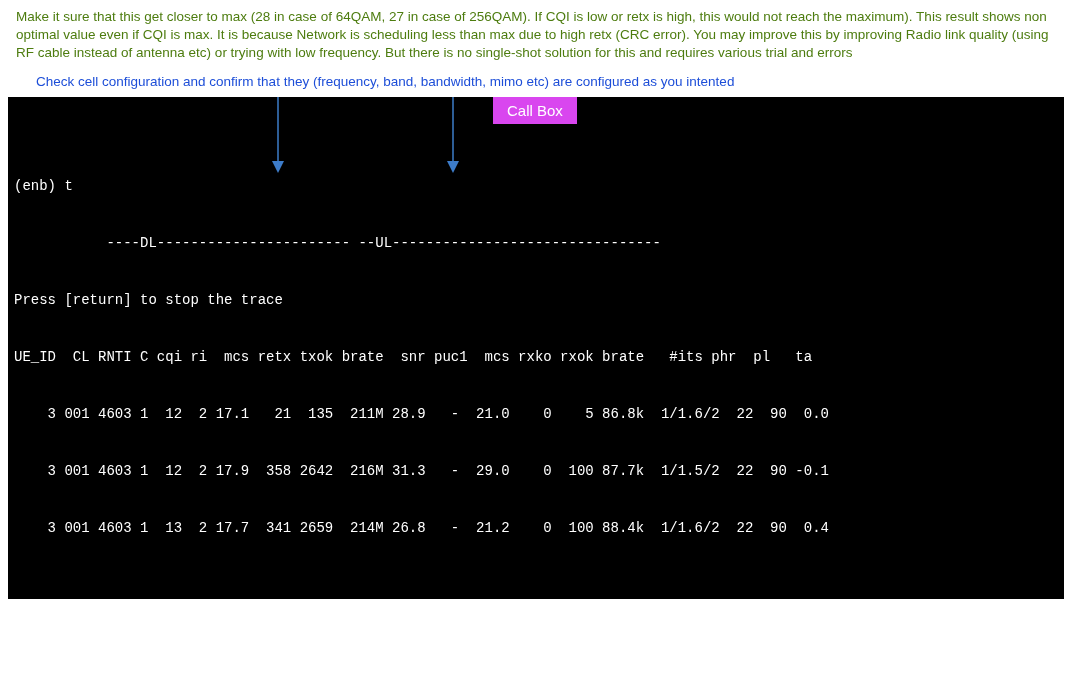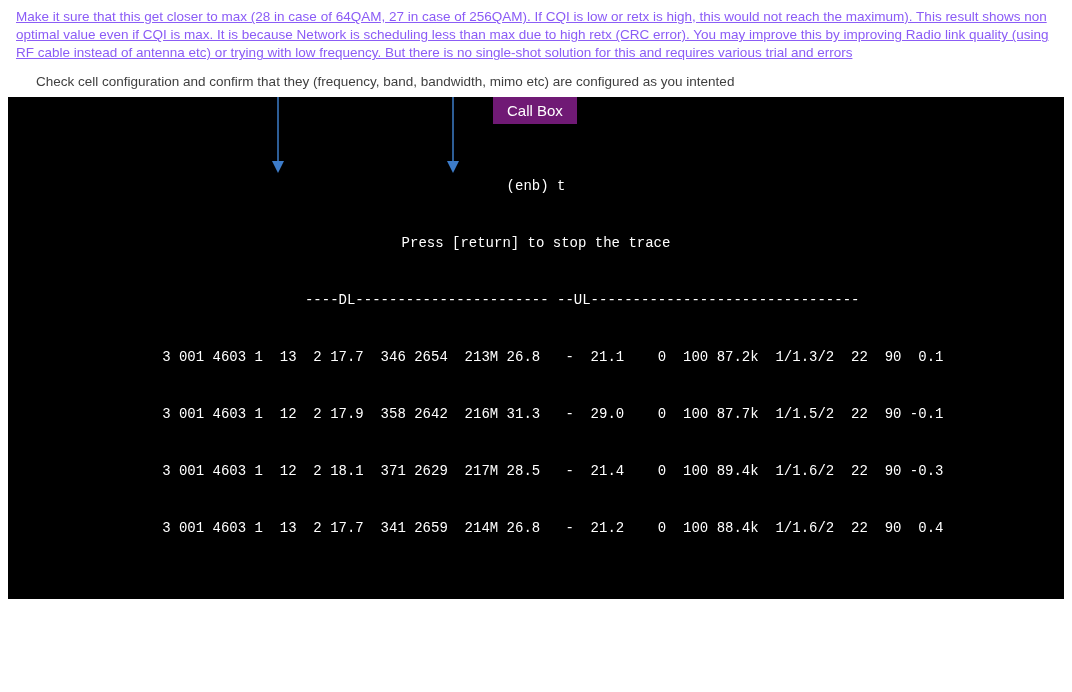--- a/index.html
+++ b/index.html
@@ -6,39 +6,39 @@
     font-family: Arial, Helvetica, sans-serif;
     font-size: 13.5px;
     color: #222;
     margin: 0;
     padding: 8px;
     width: 1072px;
     box-sizing: border-box;
     line-height: 1.35;
     position: relative;
   }
-  .para-top { color: #8b5cf6; padding: 0 8px 8px 8px; text-decoration: underline; }
-  .para-check { color: #404040; padding: 2px 8px 6px 28px; }
+  .para-top { color: #4d7c0f; padding: 0 8px 8px 8px; }
+  .para-check { color: #1d4ed8; padding: 2px 8px 6px 28px; }
   .terminal {
     background: #000;
     color: #fff;
     font-family: "Consolas", "Menlo", "Courier New", monospace;
     font-size: 14px;
     line-height: 19px;
     padding: 4px 0 4px 0;
     position: relative;
     white-space: pre;
     overflow: hidden;
   }
-  .terminal .row { padding: 0 6px; text-align: center; }
+  .terminal .row { padding: 0 6px; }
   .callbox {
     position: absolute;
     top: 0;
     left: 485px;
-    background: #701a75;
+    background: #d946ef;
     color: #fff;
     font-family: Arial, sans-serif;
     font-size: 15px;
     padding: 4px 14px;
     font-weight: 500;
   }
   svg.arrows {
     position: absolute;
     left: 0;
     top: 0;
@@ -56,21 +56,21 @@
   <svg class="arrows" width="1072" height="76">
     <defs>
       <marker id="ah1" markerWidth="8" markerHeight="8" refX="4" refY="4" orient="auto">
         <path d="M0,0 L8,4 L0,8 Z" fill="#3d7cc9"></path>
       </marker>
     </defs>
     <line x1="270" y1="0" x2="270" y2="70" stroke="#3d7cc9" stroke-width="1.5" marker-end="url(#ah1)"></line>
     <line x1="445" y1="0" x2="445" y2="70" stroke="#3d7cc9" stroke-width="1.5" marker-end="url(#ah1)"></line>
   </svg>
   <div class="row">(enb) t</div>
+  <div class="row">           ----DL----------------------- --UL--------------------------------</div>
   <div class="row">Press [return] to stop the trace</div>
-  <div class="row">           ----DL----------------------- --UL--------------------------------</div>
-  <div class="row">    3 001 4603 1  13  2 17.7  346 2654  213M 26.8   -  21.1    0  100 87.2k  1/1.3/2  22  90  0.1</div>
+  <div class="row">UE_ID  CL RNTI C cqi ri  mcs retx txok brate  snr puc1  mcs rxko rxok brate   #its phr  pl   ta</div>
+  <div class="row">    3 001 4603 1  12  2 17.1   21  135  211M 28.9   -  21.0    0    5 86.8k  1/1.6/2  22  90  0.0</div>
   <div class="row">    3 001 4603 1  12  2 17.9  358 2642  216M 31.3   -  29.0    0  100 87.7k  1/1.5/2  22  90 -0.1</div>
-  <div class="row">    3 001 4603 1  12  2 18.1  371 2629  217M 28.5   -  21.4    0  100 89.4k  1/1.6/2  22  90 -0.3</div>
   <div class="row">    3 001 4603 1  13  2 17.7  341 2659  214M 26.8   -  21.2    0  100 88.4k  1/1.6/2  22  90  0.4</div>
   
   
 </div>
 
 </body></html>

